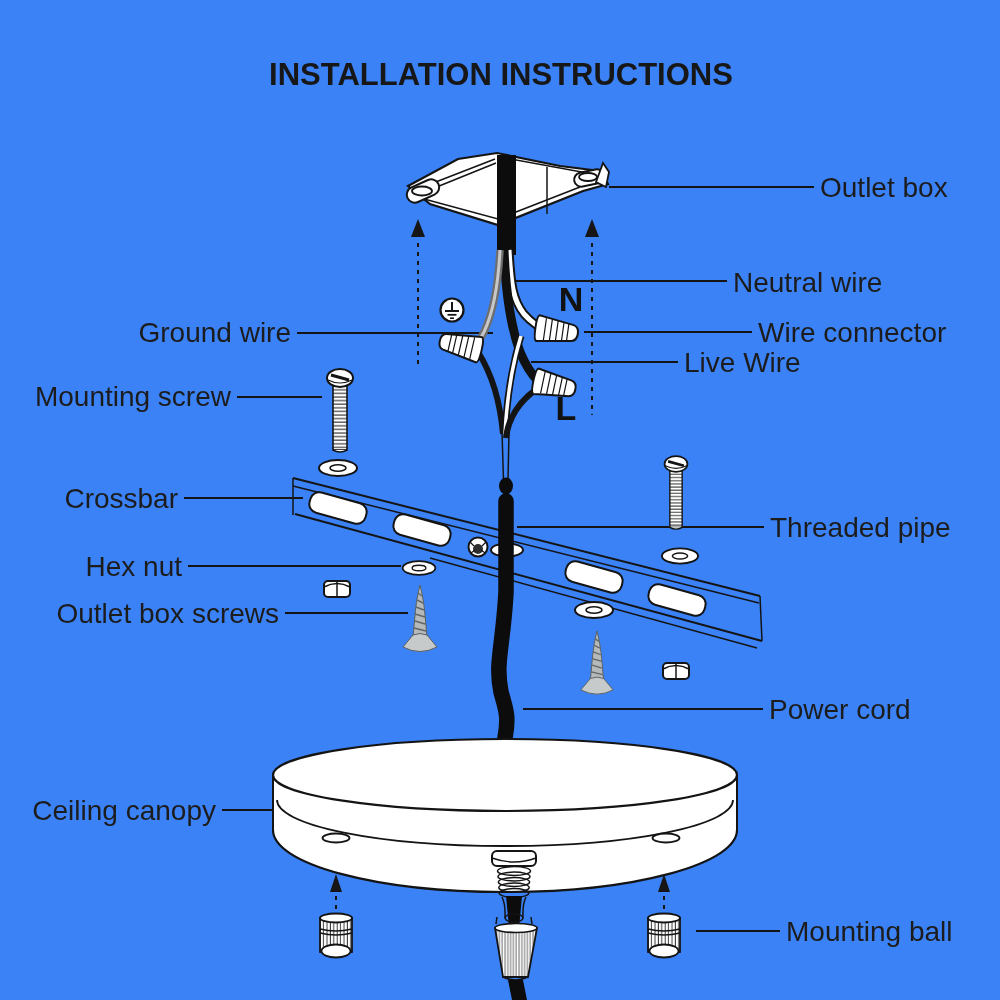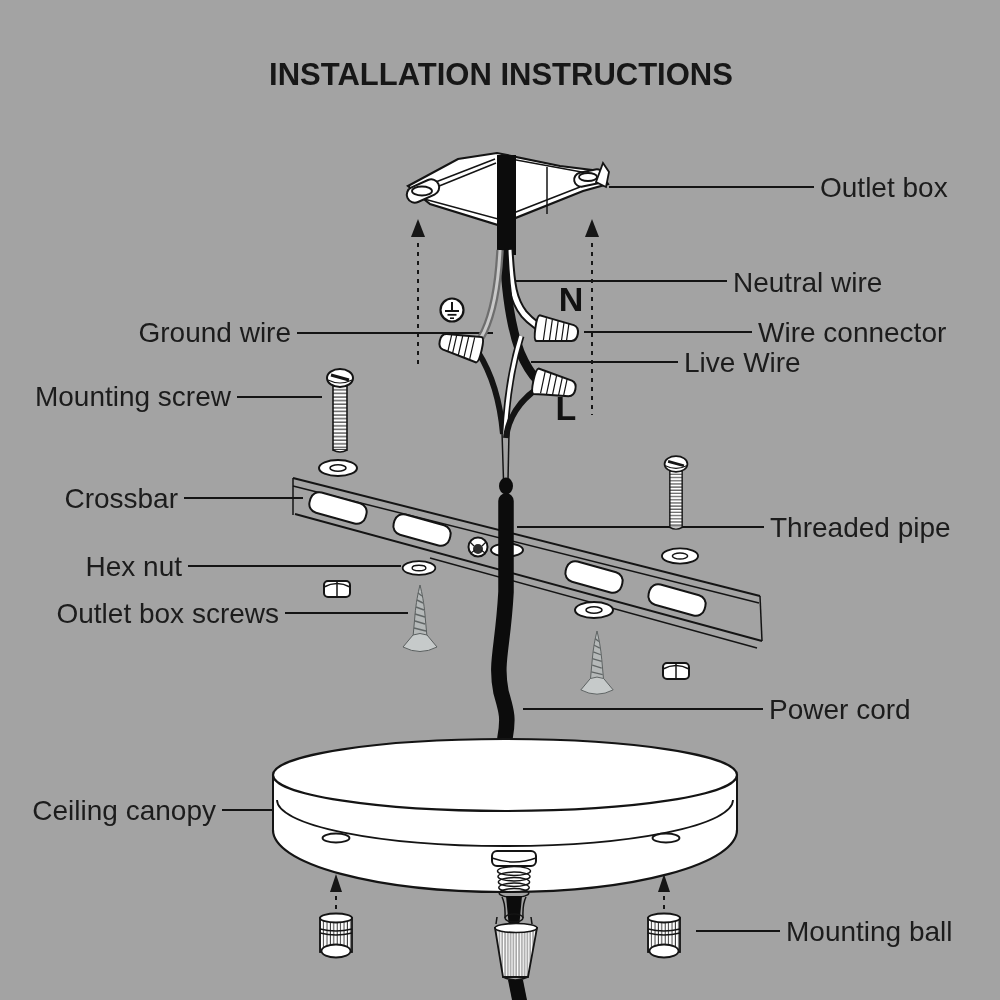--- a/index.html
+++ b/index.html
@@ -1,16 +1,16 @@
 <!DOCTYPE html>
 <html><head>
 <meta charset="utf-8">
 <style>
   html,body{margin:0;padding:0;background:#fff;}
-  .page{position:relative;width:1000px;height:1000px;background:#a3a3a3;overflow:hidden;
+  .page{position:relative;width:1000px;height:1000px;background:#3b82f6;overflow:hidden;
         font-family:"Liberation Sans", sans-serif;}
   svg{position:absolute;left:0;top:0;}
   .lbl{font-family:"Liberation Sans", sans-serif;font-size:28px;fill:#1c1c1c;}
   .title{font-family:"Liberation Sans", sans-serif;font-size:31px;font-weight:700;fill:#171717;}
   .wiremark{font-family:"Liberation Sans", sans-serif;font-size:34px;font-weight:700;fill:#111;}
   .ink{stroke:#141414;fill:none;stroke-width:2;}
   .ink15{stroke:#141414;fill:none;stroke-width:1.5;}
   .leader{stroke:#141414;stroke-width:2.2;fill:none;}
   .dash{stroke:#161616;stroke-width:2;fill:none;stroke-dasharray:4 5;}
 </style>

